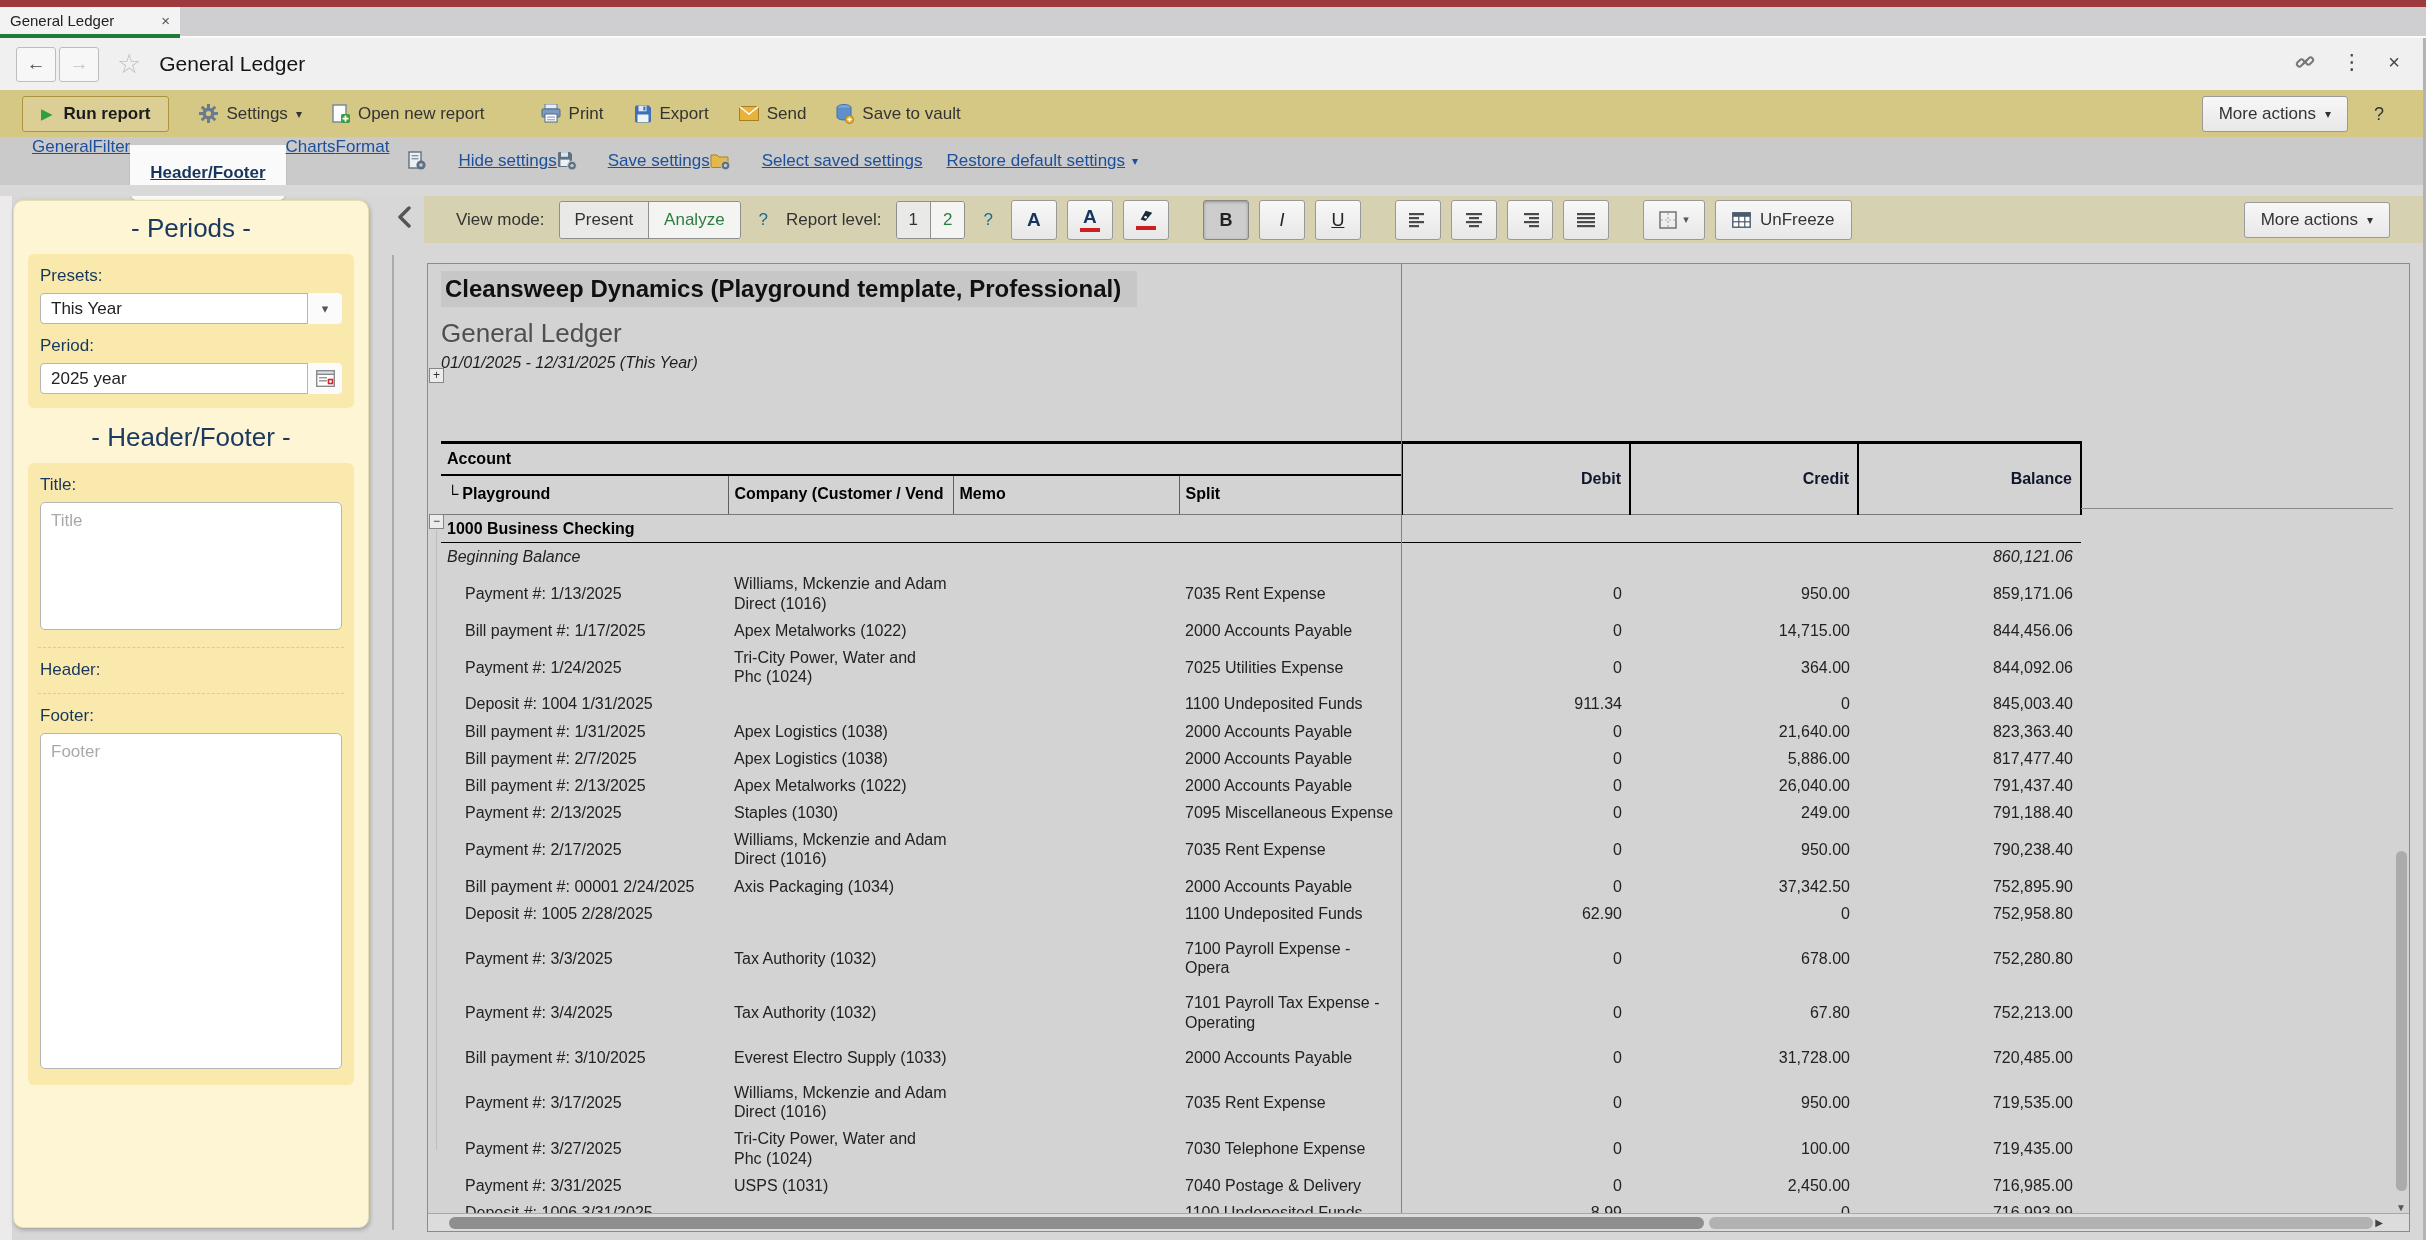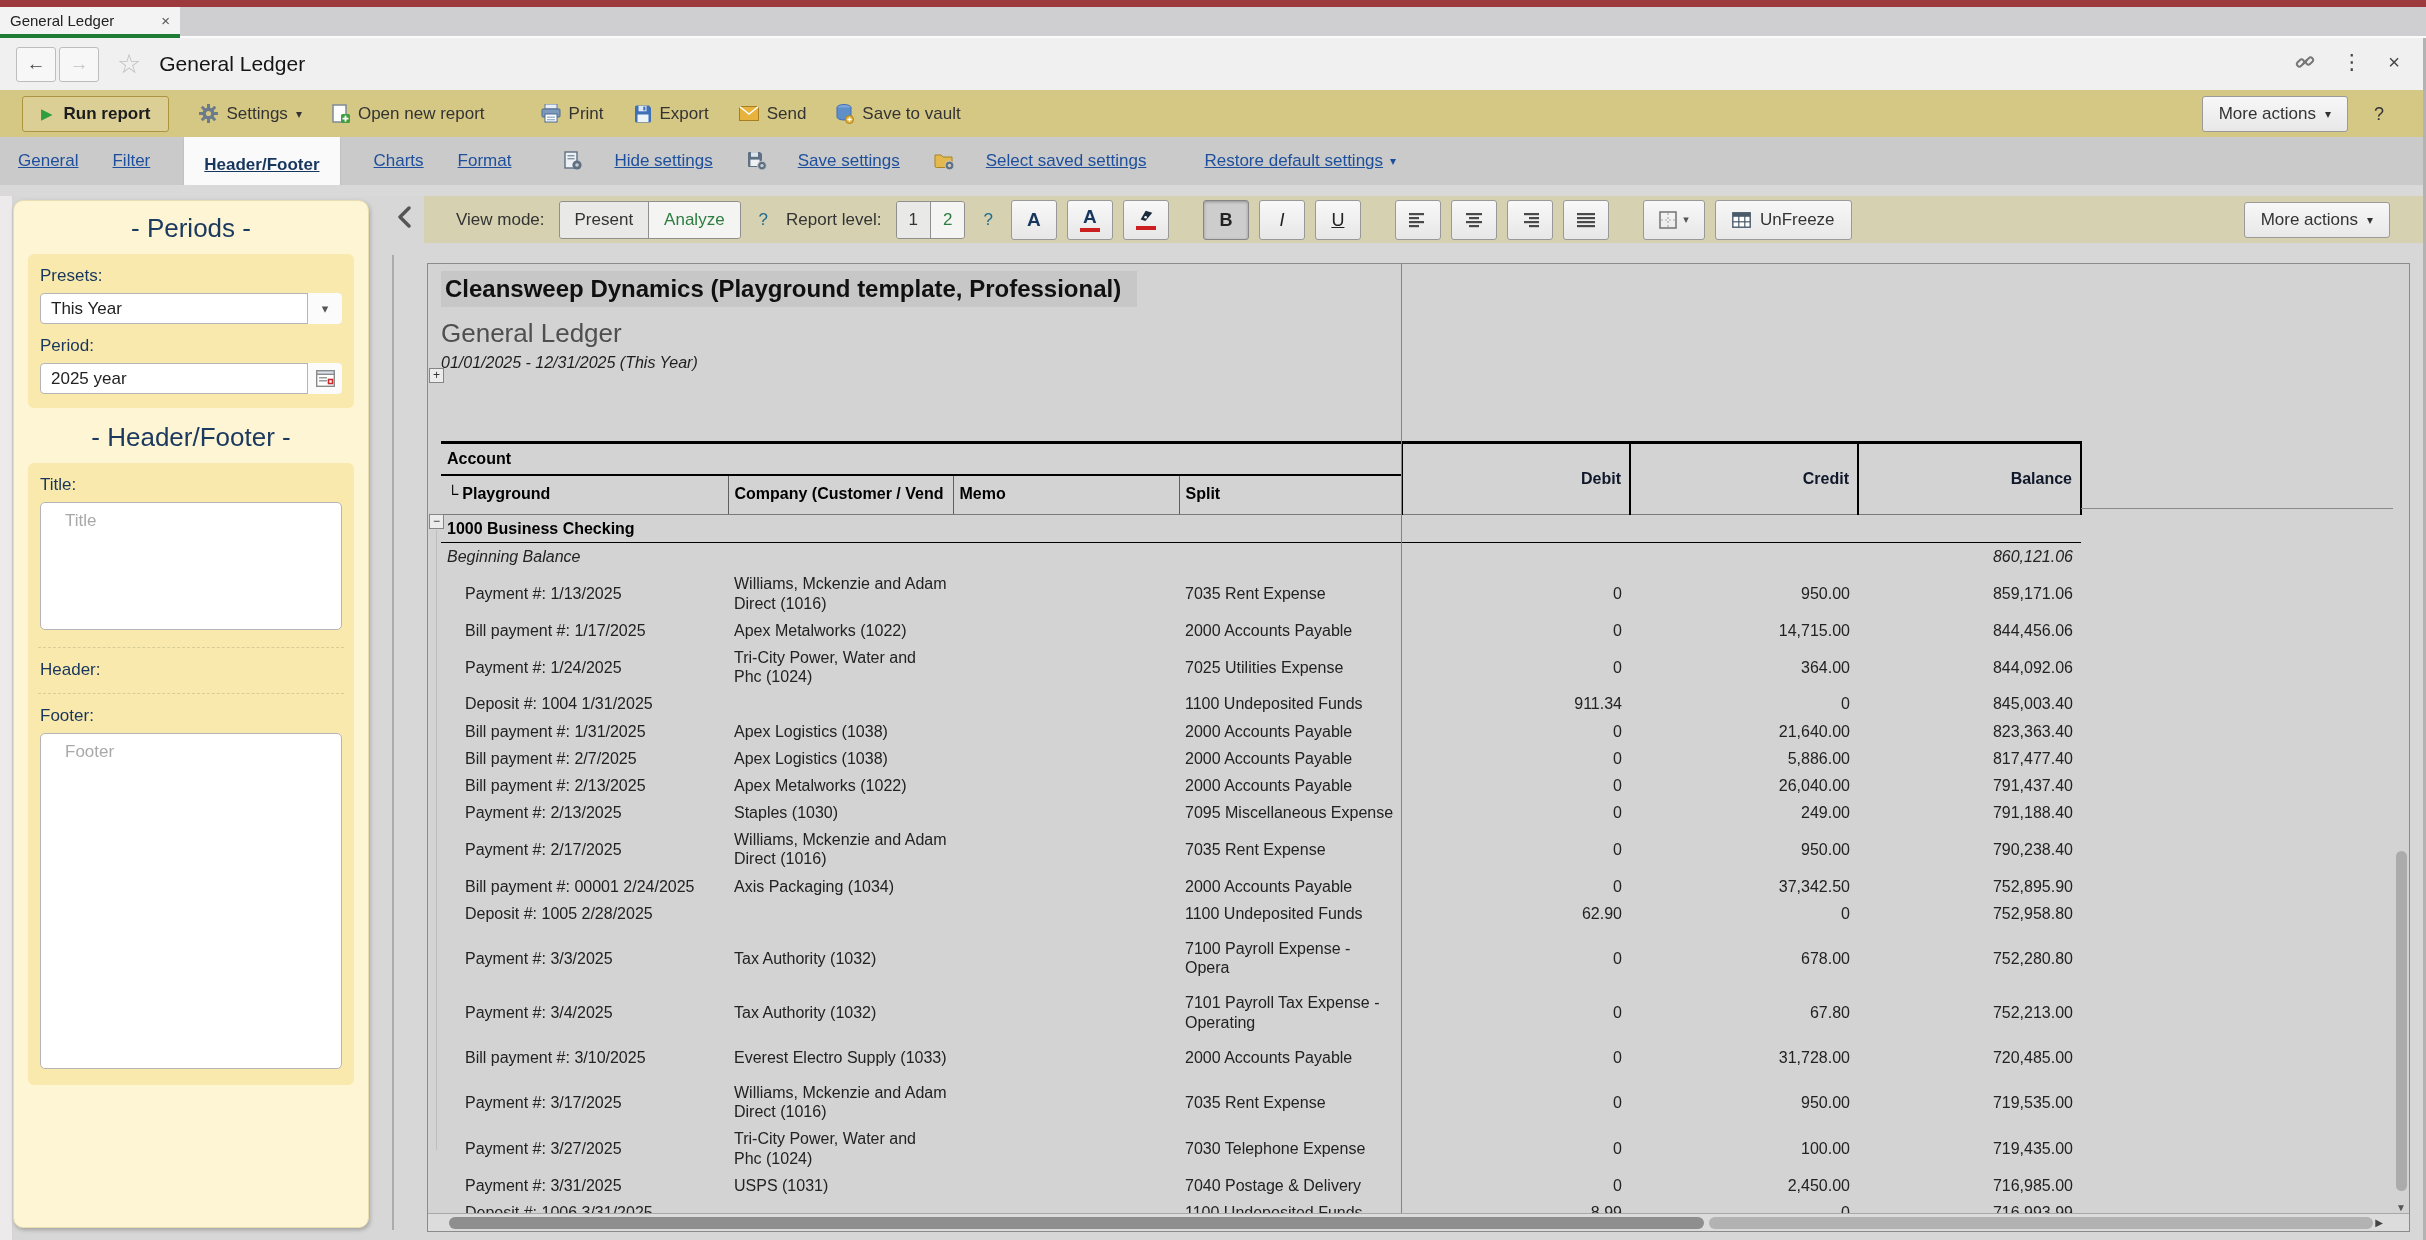--- a/index.html
+++ b/index.html
@@ -32,38 +32,38 @@
   .run-btn .lbl { font-weight:bold; font-size:17px; color:#1c1c1c; }
   .tool-item { display:flex; align-items:center; gap:8px; font-size:17px; color:#333; cursor:pointer; }
   .tool-item .caret { font-size:12px; color:#333; }
   .mt-right { position:absolute; right:42px; top:96px; display:flex; align-items:center; gap:26px; }
   .btn { border:1px solid #9a9a9a; border-radius:3px; background:linear-gradient(#f7f7f7,#e8e8e8); padding:7px 16px; font-size:17px; color:#333; display:inline-flex; gap:9px; align-items:center; }
   .help-q { font-size:18px; color:#333; }
 
   
   .settings-row { left:0; top:137px; width:2426px; height:48px; background:#cacaca; }
   .gap-strip { left:0; top:185px; width:2426px; height:11px; background:#dad9d9; }
-  .settings-flex { position:absolute; left:18px; top:0; height:48px; display:flex; align-items:center; gap:34px; }
+  .settings-flex { position:absolute; left:32px; top:0; height:48px; display:flex; }
   .set-tab { font-size:17px; color:#1d4f9c; text-decoration:underline; cursor:pointer; }
   .tab-active-wrap { background:#fbfafa; border-radius:0 0 9px 9px; height:56px; margin-top:8px; display:flex; align-items:center; padding:0 20px; box-shadow:0 1px 2px rgba(0,0,0,0.15); }
   .tab-active-wrap .set-tab { color:#17365d; font-weight:bold; }
   .set-link { display:flex; align-items:center; gap:7px; font-size:17px; color:#1d4f9c; cursor:pointer; }
   .set-link .txt { text-decoration:underline;margin-left:24px; }
   .set-link .caret { font-size:12px; text-decoration:none; }
 
   
   .left-strip { left:0; top:196px; width:13px; height:1044px; background:#eceaea; border-right:1px solid #d4d4d4; }
   .sidebar { left:13px; top:200px; width:356px; height:1028px; background:#fdf5d3; border:1px solid #e6ddb0; border-radius:10px; box-shadow:1px 2px 4px rgba(0,0,0,0.25); padding:8px 14px; overflow:hidden; }
   .side-h { text-align:center; font-size:26px; color:#1c3a60; margin:4px 0 10px; }
   .side-box { background:#f9e9ac; border-radius:6px; padding:10px 12px 12px; }
   .side-label { display:block; font-size:17px; color:#17365d; margin:2px 0 7px; }
   .field { position:relative; margin-bottom:12px; }
   .inputlike { width:100%; height:31px; background:#fff; border:1px solid #b5b5b5; border-radius:4px; font-size:17px; color:#222; display:flex; align-items:center; padding:0 42px 0 10px; }
   .field-btn { position:absolute; right:0; top:0; width:35px; height:31px; border-left:1px solid #b5b5b5; background:#fbfbfb; border-radius:0 4px 4px 0; display:flex; align-items:center; justify-content:center; color:#555; font-size:13px; }
-  .side-box textarea { width:100%; resize:none; background:#fff; border:1px solid #b5b5b5; border-radius:5px; font-family:"Liberation Sans",sans-serif; font-size:17px; color:#444; padding:8px 24px; }
+  .side-box textarea { width:100%; resize:none; background:#fff; border:1px solid #b5b5b5; border-radius:5px; font-family:"Liberation Sans",sans-serif; font-size:17px; color:#444; padding:8px 10px; }
   .side-box textarea::placeholder { color:#a9a9a9; }
   .dashed-sep { border:none; border-top:1px dashed #d8cd97; margin:13px -2px 12px; }
 
   
   .collapse-chevron { left:391px; top:203px; width:26px; height:28px; display:flex; align-items:center; justify-content:center; cursor:pointer; }
   .splitter { left:392px; top:255px; width:2px; height:975px; background:#ababab; }
 
   
   .view-toolbar { left:424px; top:196px; width:2002px; height:47px; background:#d6d2b1; display:flex; align-items:center; gap:10px; padding-left:32px; }
   .vt-label { font-size:17px; color:#333; margin-right:4px; }

